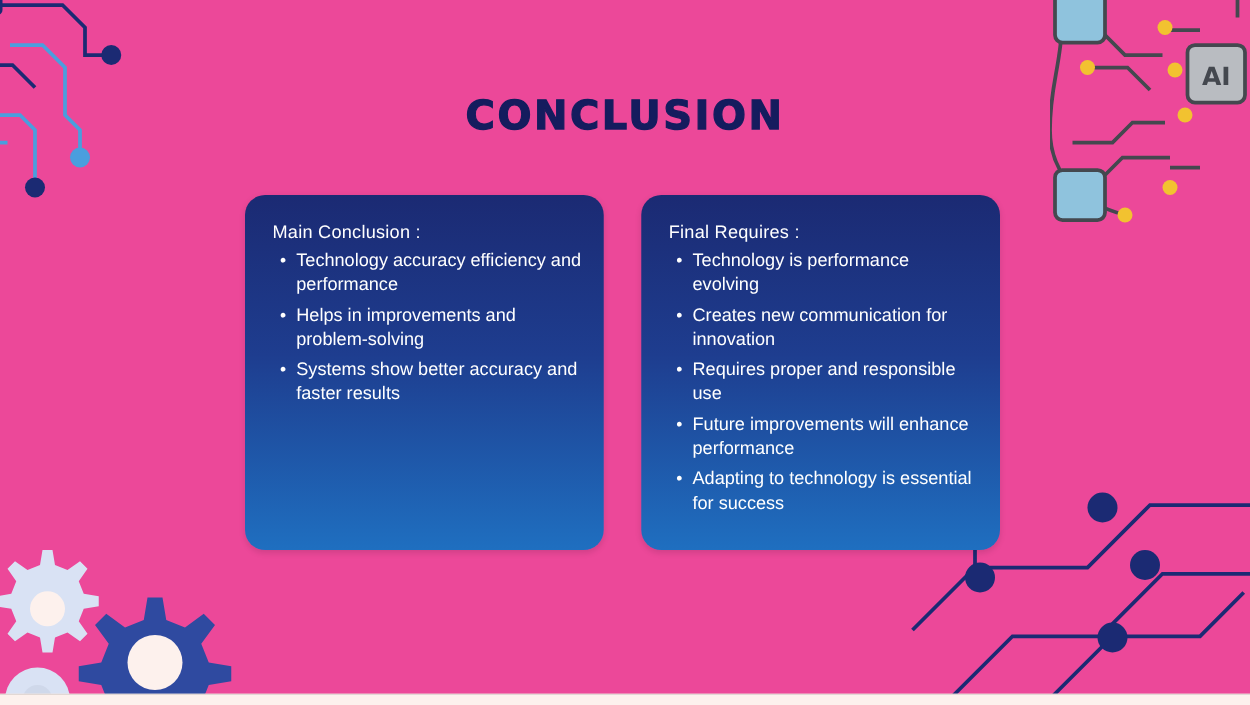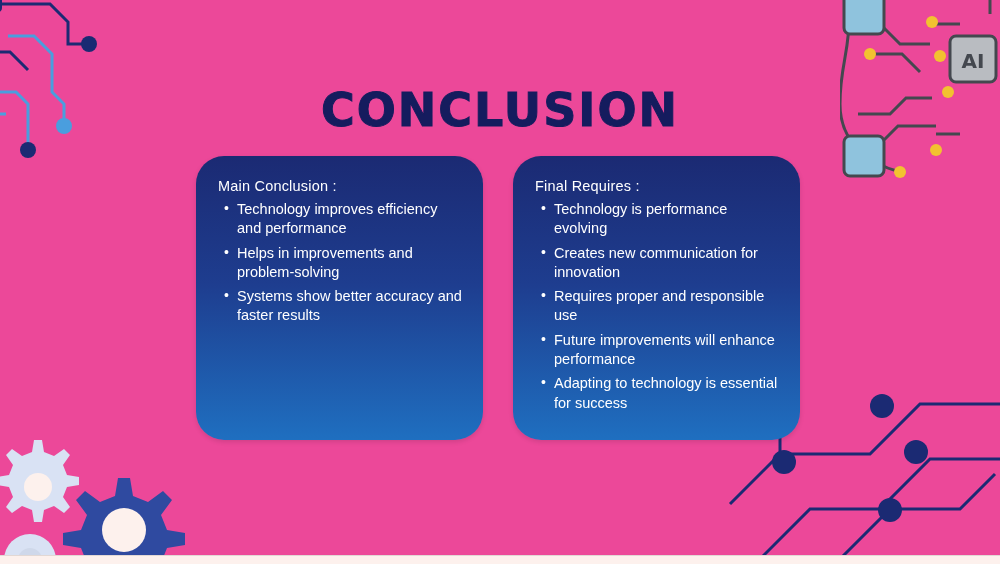--- a/index.html
+++ b/index.html
@@ -30,39 +30,39 @@
   .deco-bl { left: -10px; bottom: -8px; }
 
   .title {
     position: absolute;
     top: 52px;
     left: 0;
     width: 100%;
     text-align: center;
     font-family: "DejaVu Sans", sans-serif;
     font-weight: bold;
-    font-size: 46px;
+    font-size: 32px;
     letter-spacing: 2px;
     color: #151c5e;
     text-transform: uppercase;
     -webkit-text-stroke: 1px #151c5e;
   }
 
   .cards {
     position: absolute;
     top: 156px;
     left: 196px;
     width: 604px;
     display: flex;
     gap: 30px;
   }
   .card {
     width: 287px;
     min-height: 280px;
-    border-radius: 28px;
+    border-radius: 16px;
     background: linear-gradient(180deg, #1b2a73 0%, #1e3d8f 45%, #1f6fc0 100%);
     color: #ffffff;
     padding: 22px 18px 22px 22px;
     box-sizing: border-box;
     box-shadow: 0 2px 5px rgba(0,0,0,0.12);
   }
   .card-heading {
     font-size: 14.5px;
     margin: 0 0 6px 0;
     font-weight: normal;
@@ -171,21 +171,21 @@
     </g>
   </svg>
 
   <h1 class="title">CONCLUSION</h1>
 
   <div class="cards">
 
     <div class="card">
       <p class="card-heading">Main Conclusion :</p>
       <ul>
-        <li>Technology improves efficiency and performance</li>
+        <li>Technology accuracy efficiency and performance</li>
         <li>Helps in improvements and problem-solving</li>
         <li>Systems show better accuracy and faster results</li>
       </ul>
     </div>
 
     <div class="card">
       <p class="card-heading">Final Requires :</p>
       <ul>
         <li>Technology is performance evolving</li>
         <li>Creates new communication for innovation</li>

